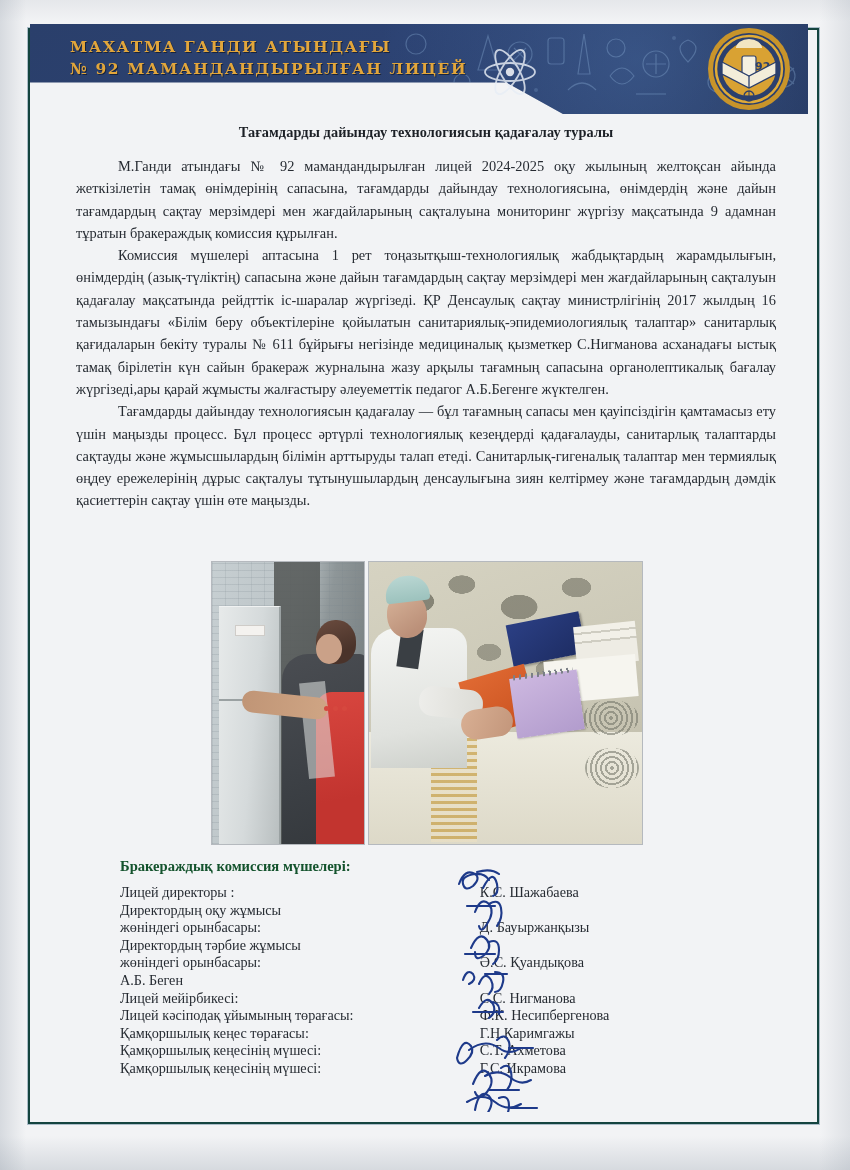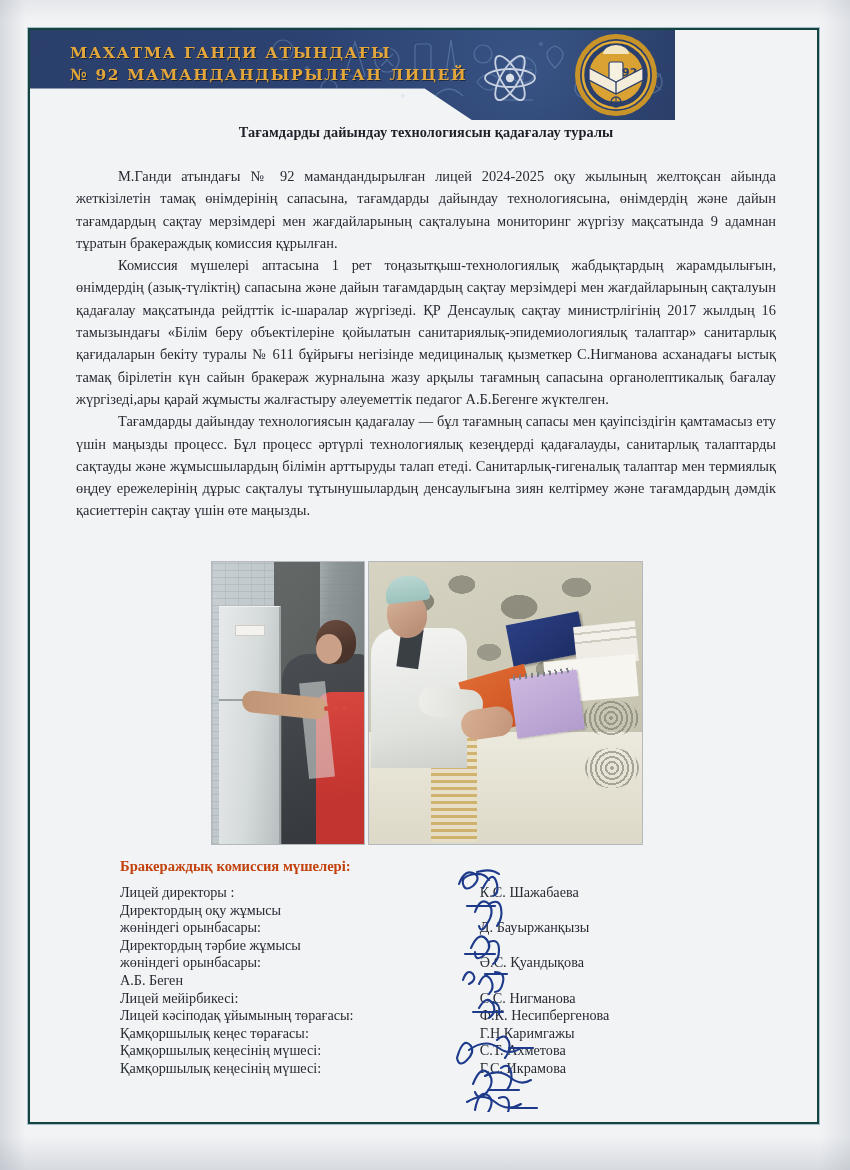--- a/index.html
+++ b/index.html
@@ -37,22 +37,22 @@
     left: 28px; top: 28px;
     width: 791px; height: 1096px;
     border: 2px solid #14443f;
     box-shadow: 0 0 0 1px rgba(40,90,120,.35);
     z-index: 2;
   }
 
   
   #banner {
     position: absolute;
-    left: 30px; top: 30px;
-    width: 645px; height: 90px;
+    left: 30px; top: 24px;
+    width: 778px; height: 90px;
     overflow: hidden;
     z-index: 3;
     padding-left: 27px;
   }
   .banner-bg {
     position: absolute; inset: 0;
     background:
       radial-gradient(circle at 78% 40%, rgba(88,130,190,.34) 0%, rgba(88,130,190,0) 42%),
       linear-gradient(125deg, #2a3f6b 0%, #2c4272 45%, #24365e 100%);
     clip-path: polygon(0 0, 100% 0, 100% 100%, 68.5% 100%, 61.2% 65%, 0 65%);
@@ -95,21 +95,21 @@
     left: 76px; top: 124px;
     width: 700px;
     z-index: 4;
     color: #23272e;
   }
   .doc-title {
     text-align: center;
     font-weight: bold;
     font-size: 14.3px;
     letter-spacing: .1px;
-    margin: 0 0 24px 0;
+    margin: 0 0 14px 0;
     color: #1c2026;
   }
   p.para {
     margin: 0 0 0 0;
     text-align: justify;
     text-justify: inter-word;
     text-indent: 42px;
     font-size: 14.4px;
     line-height: 22.3px;
     color: #262b32;
@@ -328,21 +328,21 @@
     position: absolute;
     left: 120px; top: 858px;
     width: 580px;
     z-index: 4;
     color: #23272e;
   }
   .sign-heading {
     font-weight: bold;
     font-size: 14.6px;
     margin-bottom: 9px;
-    color: #c2410c;
+    color: #14532d;
   }
   .sign-row {
     position: relative;
     display: flex;
     align-items: flex-start;
     font-size: 14.2px;
     line-height: 17.6px;
     gap: 48px;
   }
   .sign-role {

